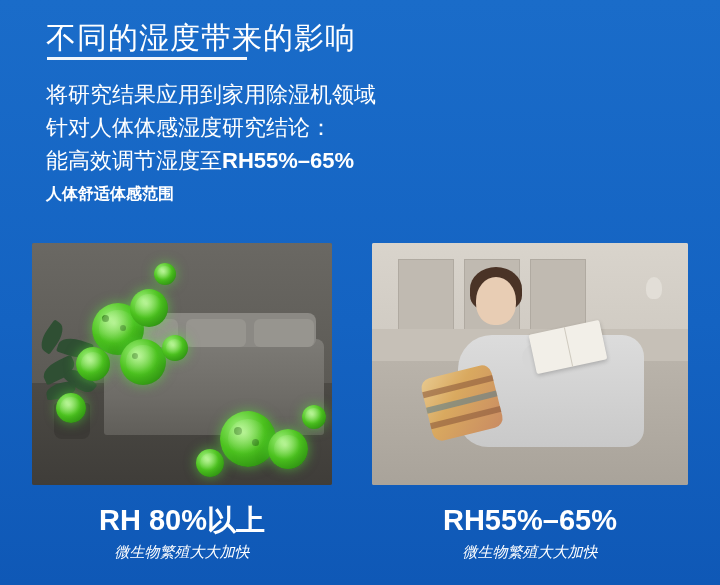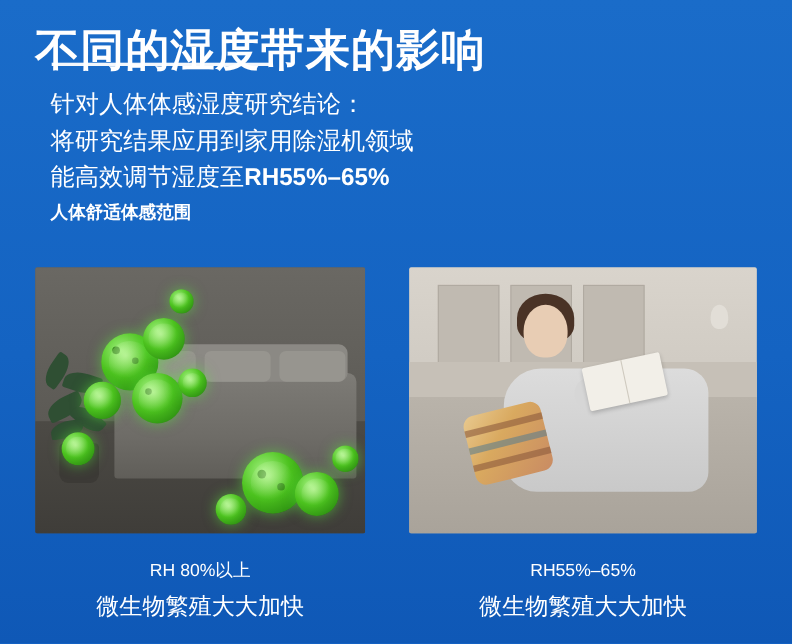--- a/index.html
+++ b/index.html
@@ -9,22 +9,22 @@
     font-family:"Liberation Sans","DejaVu Sans",sans-serif;
     overflow:hidden;
     position:relative;
   }
   .poster{
     position:absolute;left:0;top:0;width:720px;height:585px;
     background:linear-gradient(180deg,#1a6cc9 0%,#1463c2 55%,#0f58b6 100%);
   }
   
   .heading{
-    position:absolute;left:32px;top:18px;
-    font-size:40px;font-weight:bold;color:#ffffff;
+    position:absolute;left:46px;top:18px;
+    font-size:30px;font-weight:normal;color:#ffffff;
     letter-spacing:1px;
     white-space:nowrap;
   }
   .heading-underline{
     position:absolute;left:47px;top:57px;width:200px;height:3px;
     background:#ffffff;opacity:.95;
   }
   
   .copy{
     position:absolute;left:46px;top:78px;width:620px;
@@ -119,36 +119,36 @@
   
   .overlay-title{
     position:absolute;left:0;top:278px;width:720px;
     text-align:center;
     font-size:33px;font-weight:bold;color:#ffffff;
     text-shadow:0 2px 6px rgba(0,0,0,.55);
     letter-spacing:1px;
   }
   
   .caption{position:absolute;text-align:center;color:#ffffff;}
-  .caption-main{font-size:16px;font-weight:normal;line-height:30px;white-space:nowrap;}
-  .caption-sub{font-size:21px;line-height:26px;margin-top:4px;white-space:nowrap;}
+  .caption-main{font-size:29px;font-weight:bold;line-height:30px;white-space:nowrap;}
+  .caption-sub{font-size:15px;line-height:26px;margin-top:4px;white-space:nowrap;font-style:italic;}
   .cap-left{left:32px;top:505px;width:300px;}
   .cap-right{left:372px;top:505px;width:316px;}
 </style>
 </head>
 <body>
 
 <div class="poster">
 
   <div class="heading">不同的湿度带来的影响</div>
   <div class="heading-underline"></div>
 
   <div class="copy">
+    <div class="copy-line">将研究结果应用到家用除湿机领域</div>
     <div class="copy-line">针对人体体感湿度研究结论：</div>
-    <div class="copy-line">将研究结果应用到家用除湿机领域</div>
     <div class="copy-line"><span>能高效调节湿度至</span><span class="bold-run">RH55%–65%</span></div>
     <div class="copy-line bold">人体舒适体感范围</div>
   </div>
 
   <div class="photo photo-left">
     <div class="room-left">
       <div class="wall-l"></div>
       <div class="floor-l"></div>
 
       <div class="sofa-l">

